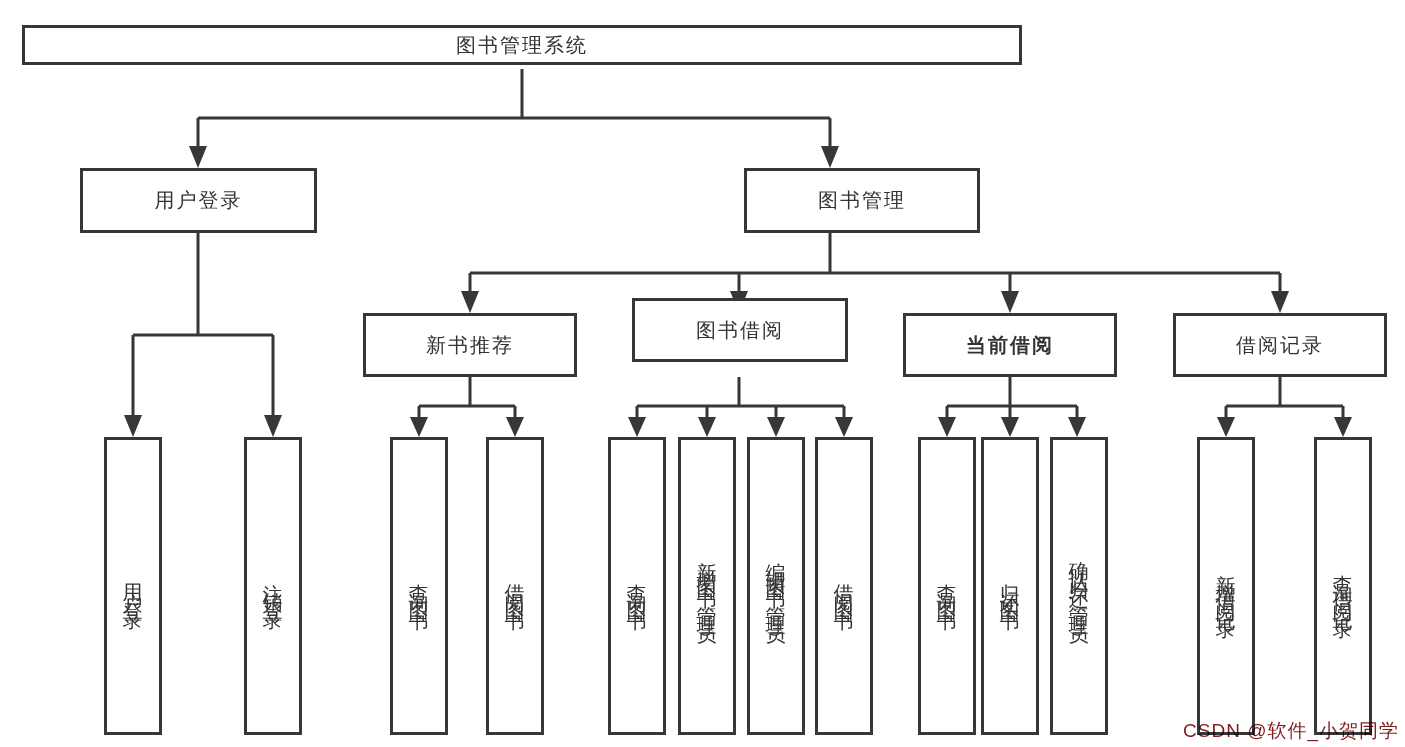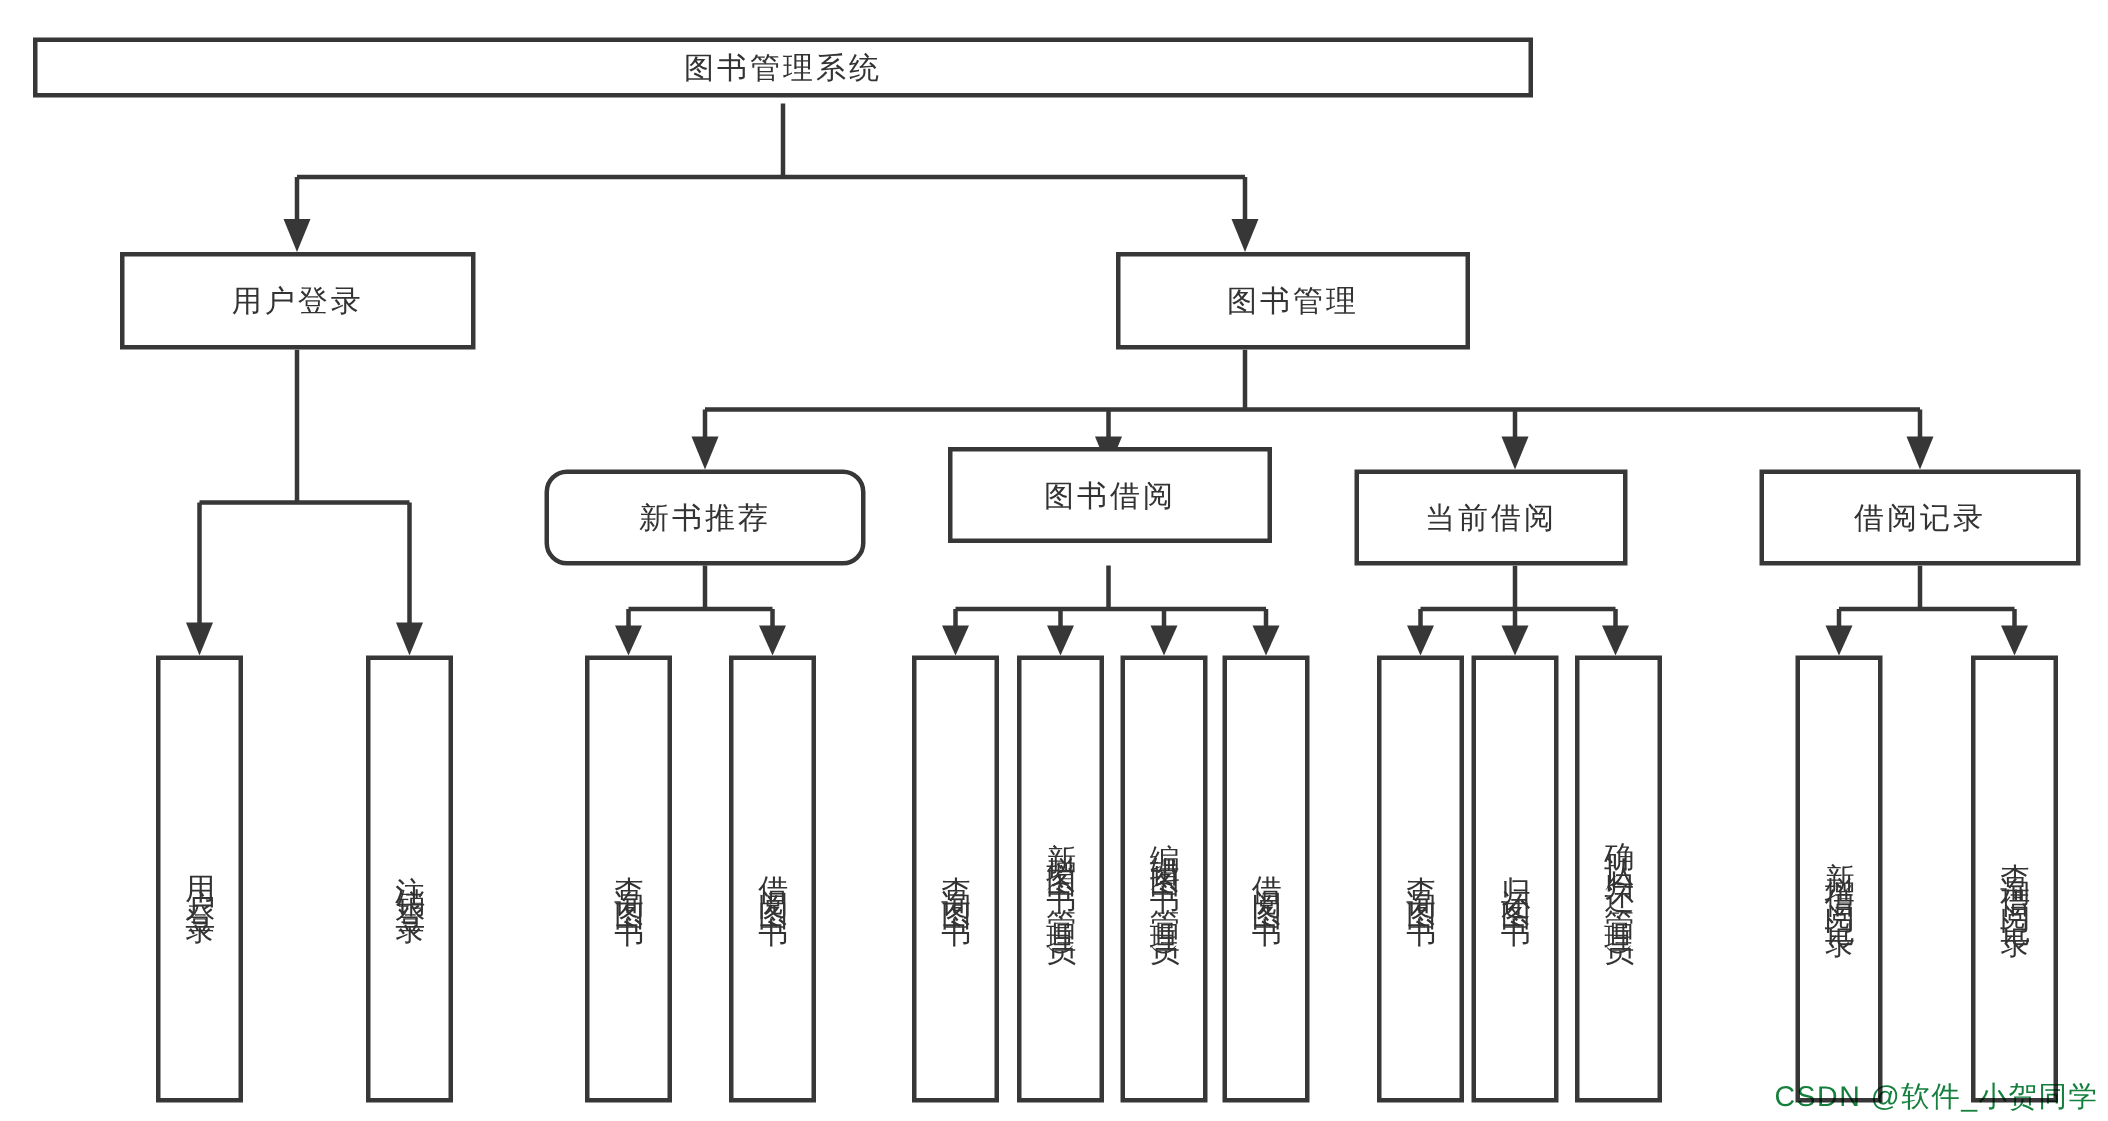--- a/index.html
+++ b/index.html
@@ -33,21 +33,21 @@
     line-height: 1;
     font-size: 20px;
   }
   .watermark {
     position: absolute;
     right: 6px;
     bottom: 3px;
     z-index: 5;
     font-size: 19px;
     letter-spacing: 1px;
-    color: #15803d;
+    color: #7f1d1d;
     mix-blend-mode: multiply;
     white-space: nowrap;
   }
 </style>
 </head>
 <body>
 
 <div class="canvas">
 
   <svg class="connectors" width="1405" height="747" viewBox="0 0 1405 747" stroke="#373737" stroke-width="3" fill="#373737">
@@ -98,23 +98,23 @@
       <polygon points="1217,417 1235,417 1226,437" stroke="none"></polygon>
       <polygon points="1334,417 1352,417 1343,437" stroke="none"></polygon>
     </g>
   </svg>
 
   <div class="node" style="left:22px; top:25px; width:1000px; height:40px;">图书管理系统</div>
 
   <div class="node" style="left:80px; top:168px; width:237px; height:65px;">用户登录</div>
   <div class="node" style="left:712px; top:168px; width:236px; height:65px;margin-left:32px;">图书管理</div>
 
-  <div class="node" style="left:363px; top:313px; width:214px; height:64px;border-radius:15px;">新书推荐</div>
+  <div class="node" style="left:363px; top:313px; width:214px; height:64px;">新书推荐</div>
   <div class="node" style="left:632px; top:298px; width:216px; height:64px;">图书借阅</div>
-  <div class="node" style="left:903px; top:313px; width:182px; height:64px;">当前借阅</div>
+  <div class="node" style="left:903px; top:313px; width:214px; height:64px;font-weight:bold;">当前借阅</div>
   <div class="node" style="left:1173px; top:313px; width:214px; height:64px;">借阅记录</div>
 
   <div class="node leaf" style="left:104px; top:437px; width:58px; height:298px;">用户登录</div>
   <div class="node leaf" style="left:244px; top:437px; width:58px; height:298px;">注销登录</div>
 
   <div class="node leaf" style="left:390px; top:437px; width:58px; height:298px;">查询图书</div>
   <div class="node leaf" style="left:486px; top:437px; width:58px; height:298px;">借阅图书</div>
 
   <div class="node leaf" style="left:608px; top:437px; width:58px; height:298px;">查询图书</div>
   <div class="node leaf" style="left:678px; top:437px; width:58px; height:298px;">新增图书（管理员）</div>

